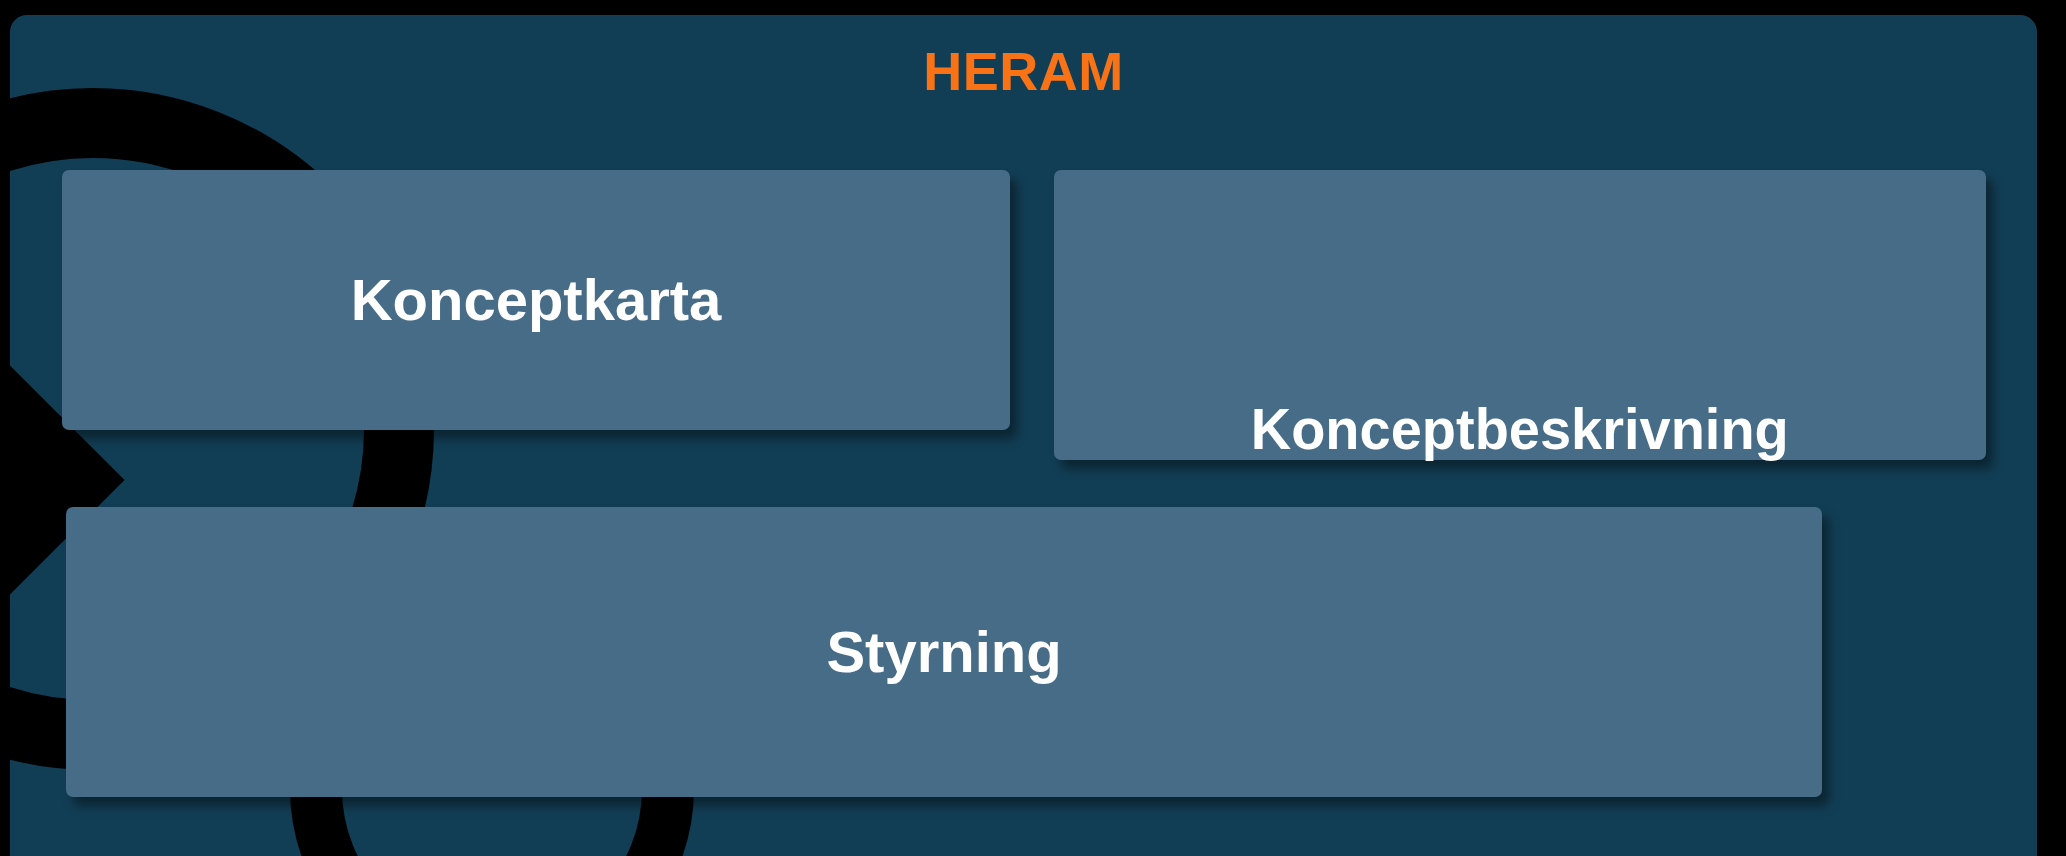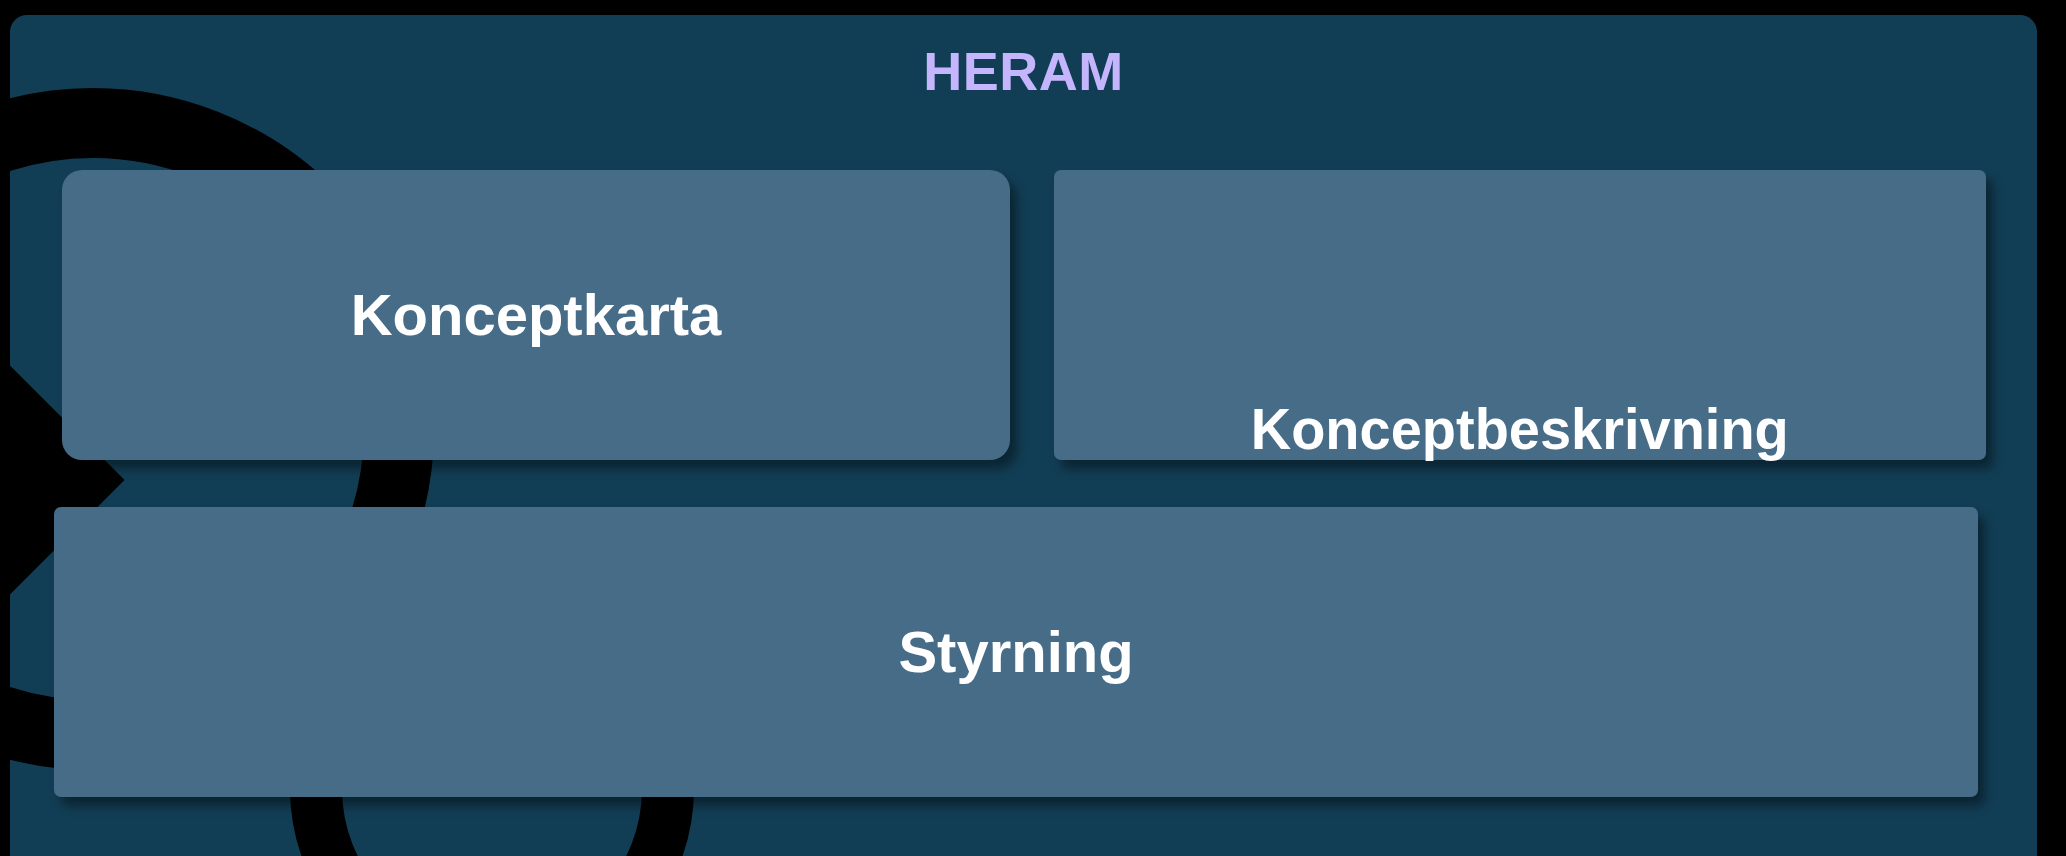--- a/index.html
+++ b/index.html
@@ -72,21 +72,21 @@
     pointer-events: none;
   }
 
   
   .panel-title {
     position: absolute;
     left: 0;
     top: 27px;
     width: 2027px;
     text-align: center;
-    color: #c4b5fd;
+    color: #f97316;
     font-size: 54px;
     font-weight: bold;
     letter-spacing: 0.5px;
     line-height: 1.1;
     white-space: nowrap;
   }
 
   
   .card {
     position: absolute;
@@ -104,37 +104,36 @@
     font-weight: bold;
     line-height: 1.05;
     white-space: nowrap;
     text-align: center;
   }
 
   .card-konceptkarta {
     left: 52px;
     top: 155px;
     width: 948px;
-    height: 290px;
-    border-radius: 20px;
+    height: 260px;
   }
   .card-konceptbeskrivning {
     left: 1044px;
     top: 155px;
     width: 932px;
     height: 290px;
     align-items: flex-end;
   }
   .card-konceptbeskrivning .card-label {
     transform: scaleX(0.965);
   }
   .card-styrning {
-    left: 44px;
+    left: 56px;
     top: 492px;
-    width: 1924px;
+    width: 1756px;
     height: 290px;
   }
 </style>
 </head>
 <body>
 
 <div id="stage">
 
   <div class="panel">
 

